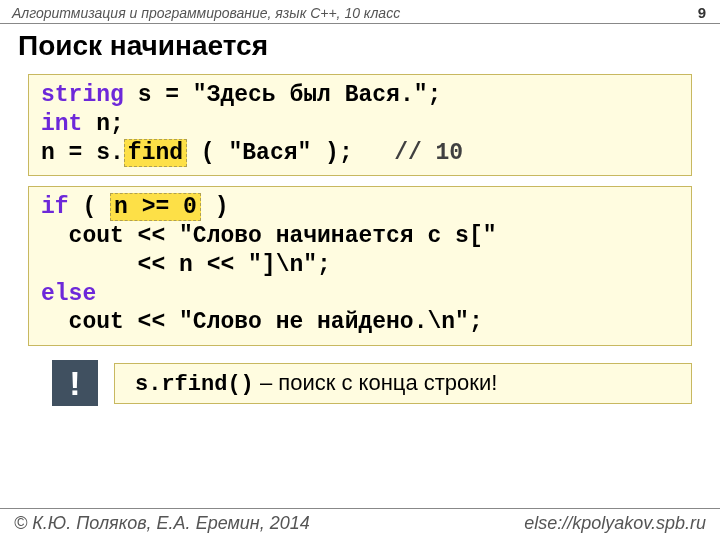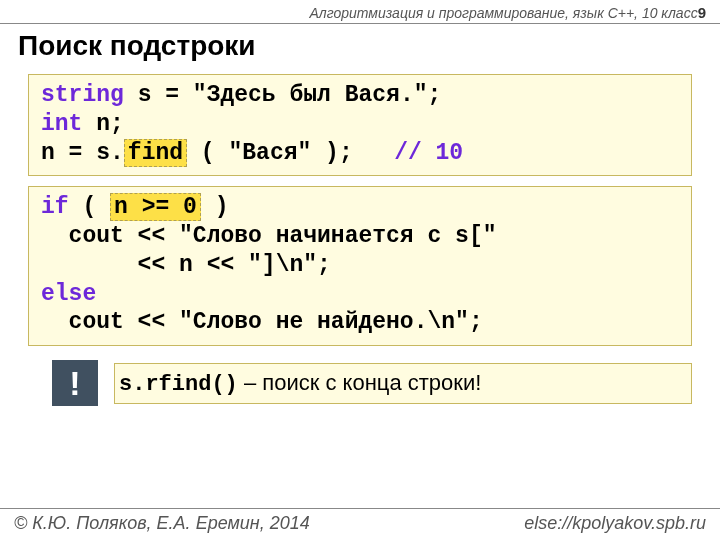--- a/index.html
+++ b/index.html
@@ -6,21 +6,21 @@
   body {
     width: 720px;
     height: 540px;
     background: #fff;
     font-family: Arial, sans-serif;
     position: relative;
     overflow: hidden;
   }
   .header {
     display: flex;
-    justify-content: flex-end;
+    justify-content: space-between;
     align-items: center;
     padding: 4px 14px 2px 12px;
     font-style: italic;
     font-size: 14px;
     color: #555;
     border-bottom: 1px solid #888;
   }
   .page-num { font-style: normal; font-weight: bold; color: #333; font-size: 15px; }
   .title {
     font-size: 28px;
@@ -35,21 +35,21 @@
     padding: 6px 12px 8px 12px;
     font-family: "Courier New", monospace;
     font-size: 23px;
     font-weight: bold;
     line-height: 1.25;
     color: #000;
     white-space: pre;
   }
   .kw { color: #6d28d9; }
   .str { color: #000; }
-  .cm { color: #6d28d9; }
+  .cm { color: #404040; }
   .hlbox {
     background: #fde047;
     border: 1px dashed #b0a050;
     padding: 0 3px;
   }
   .noteblock {
     display: flex;
     align-items: center;
     margin: 14px 28px 0 52px;
     gap: 16px;
@@ -63,21 +63,21 @@
     font-weight: bold;
     display: flex;
     align-items: center;
     justify-content: center;
     font-family: Arial, sans-serif;
   }
   .notetext {
     flex: 1;
     background: #fffce0;
     border: 1.5px solid #c8b860;
-    padding: 6px 4px;
+    padding: 6px 20px;
     font-size: 22px;
     font-family: Arial, sans-serif;
   }
   .notetext .code { font-family: "Courier New", monospace; font-weight: bold; }
   .footer {
     position: absolute;
     bottom: 6px;
     left: 0;
     right: 0;
     display: flex;
@@ -91,21 +91,21 @@
   }
 </style>
 </head>
 <body>
 
 <div class="header">
   <span>Алгоритмизация и программирование, язык C++, 10 класс</span>
   <span class="page-num">9</span>
 </div>
 
-<div class="title">Поиск подстроки</div>
+<div class="title">Поиск начинается</div>
 
 <div class="codebox"><span class="kw">string</span><span> s = </span><span class="str">"Здесь был Вася."</span><span>;</span>
 <span class="kw">int</span><span> n;</span>
 <span>n = s.</span><span class="hlbox">find</span><span> ( </span><span class="str">"Вася"</span><span> );   </span><span class="cm">// 10</span></div>
 
 <div class="codebox"><span class="kw">if</span><span> ( </span><span class="hlbox">n &gt;= 0</span><span> )</span>
 <span>  cout &lt;&lt; </span><span class="str">"Слово начинается с s["</span>
 <span>       &lt;&lt; n &lt;&lt; </span><span class="str">"]\n"</span><span>;</span>
 <span class="kw">else</span>
 <span>  cout &lt;&lt; </span><span class="str">"Слово не найдено.\n"</span><span>;</span></div>

